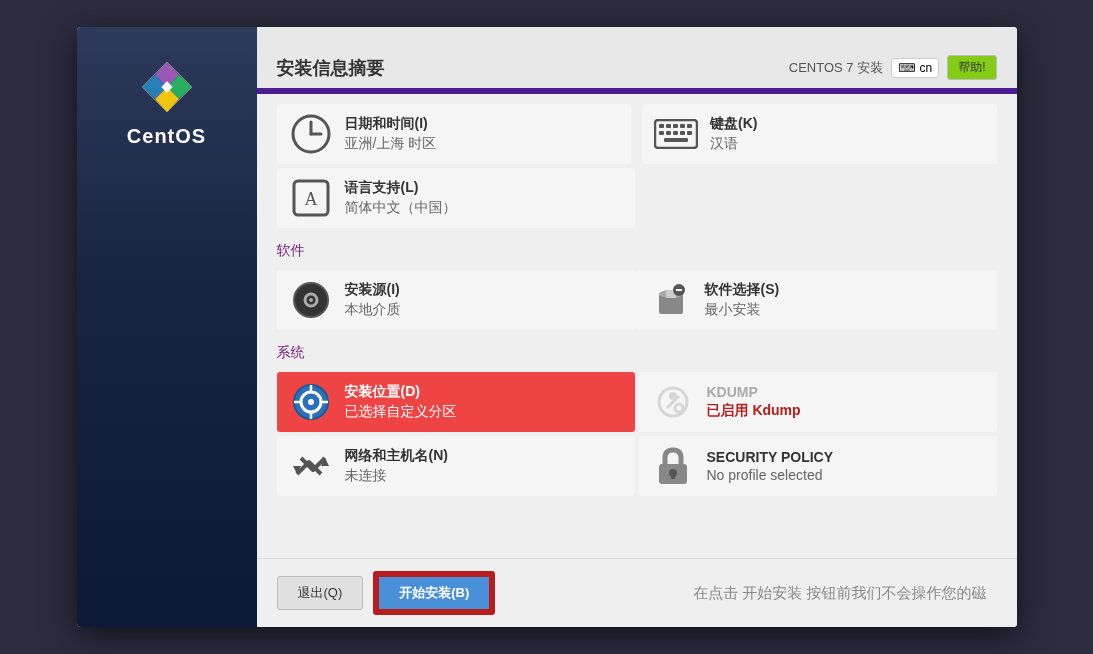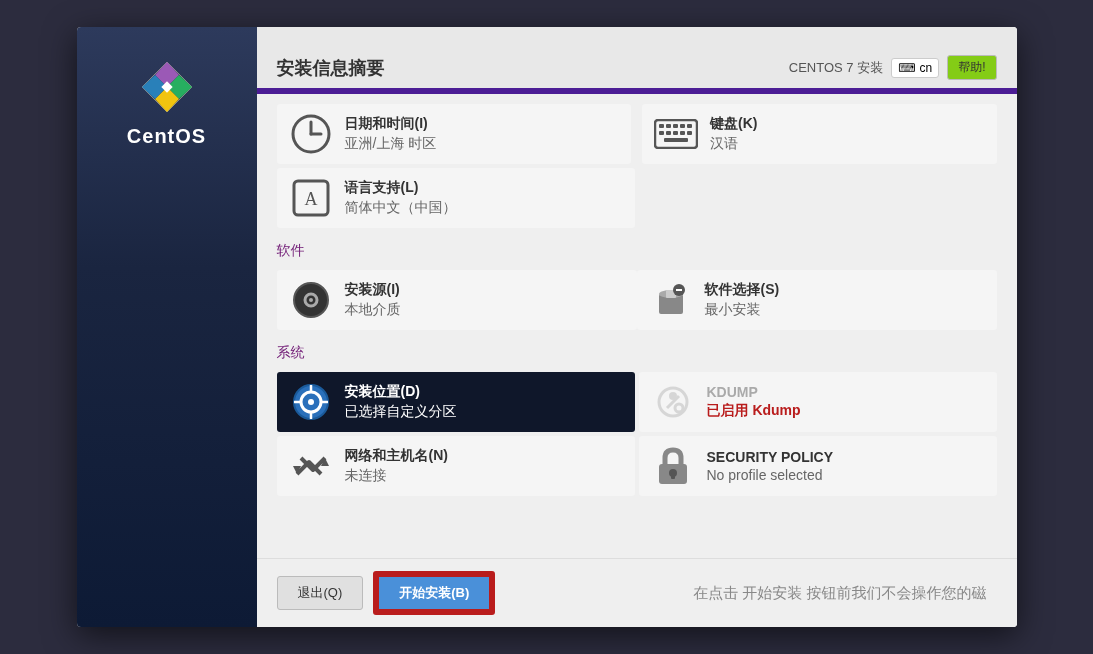--- a/index.html
+++ b/index.html
@@ -131,21 +131,21 @@
       display: flex;
       align-items: center;
       gap: 12px;
       padding: 8px 12px;
       background: #f5f5f5;
       border-radius: 3px;
       cursor: pointer;
     }
 
     .item.selected {
-      background: #0f172a;
+      background: #ef4444;
       color: white;
     }
 
     .item-icon {
       width: 44px;
       height: 44px;
       flex-shrink: 0;
       display: flex;
       align-items: center;
       justify-content: center;

